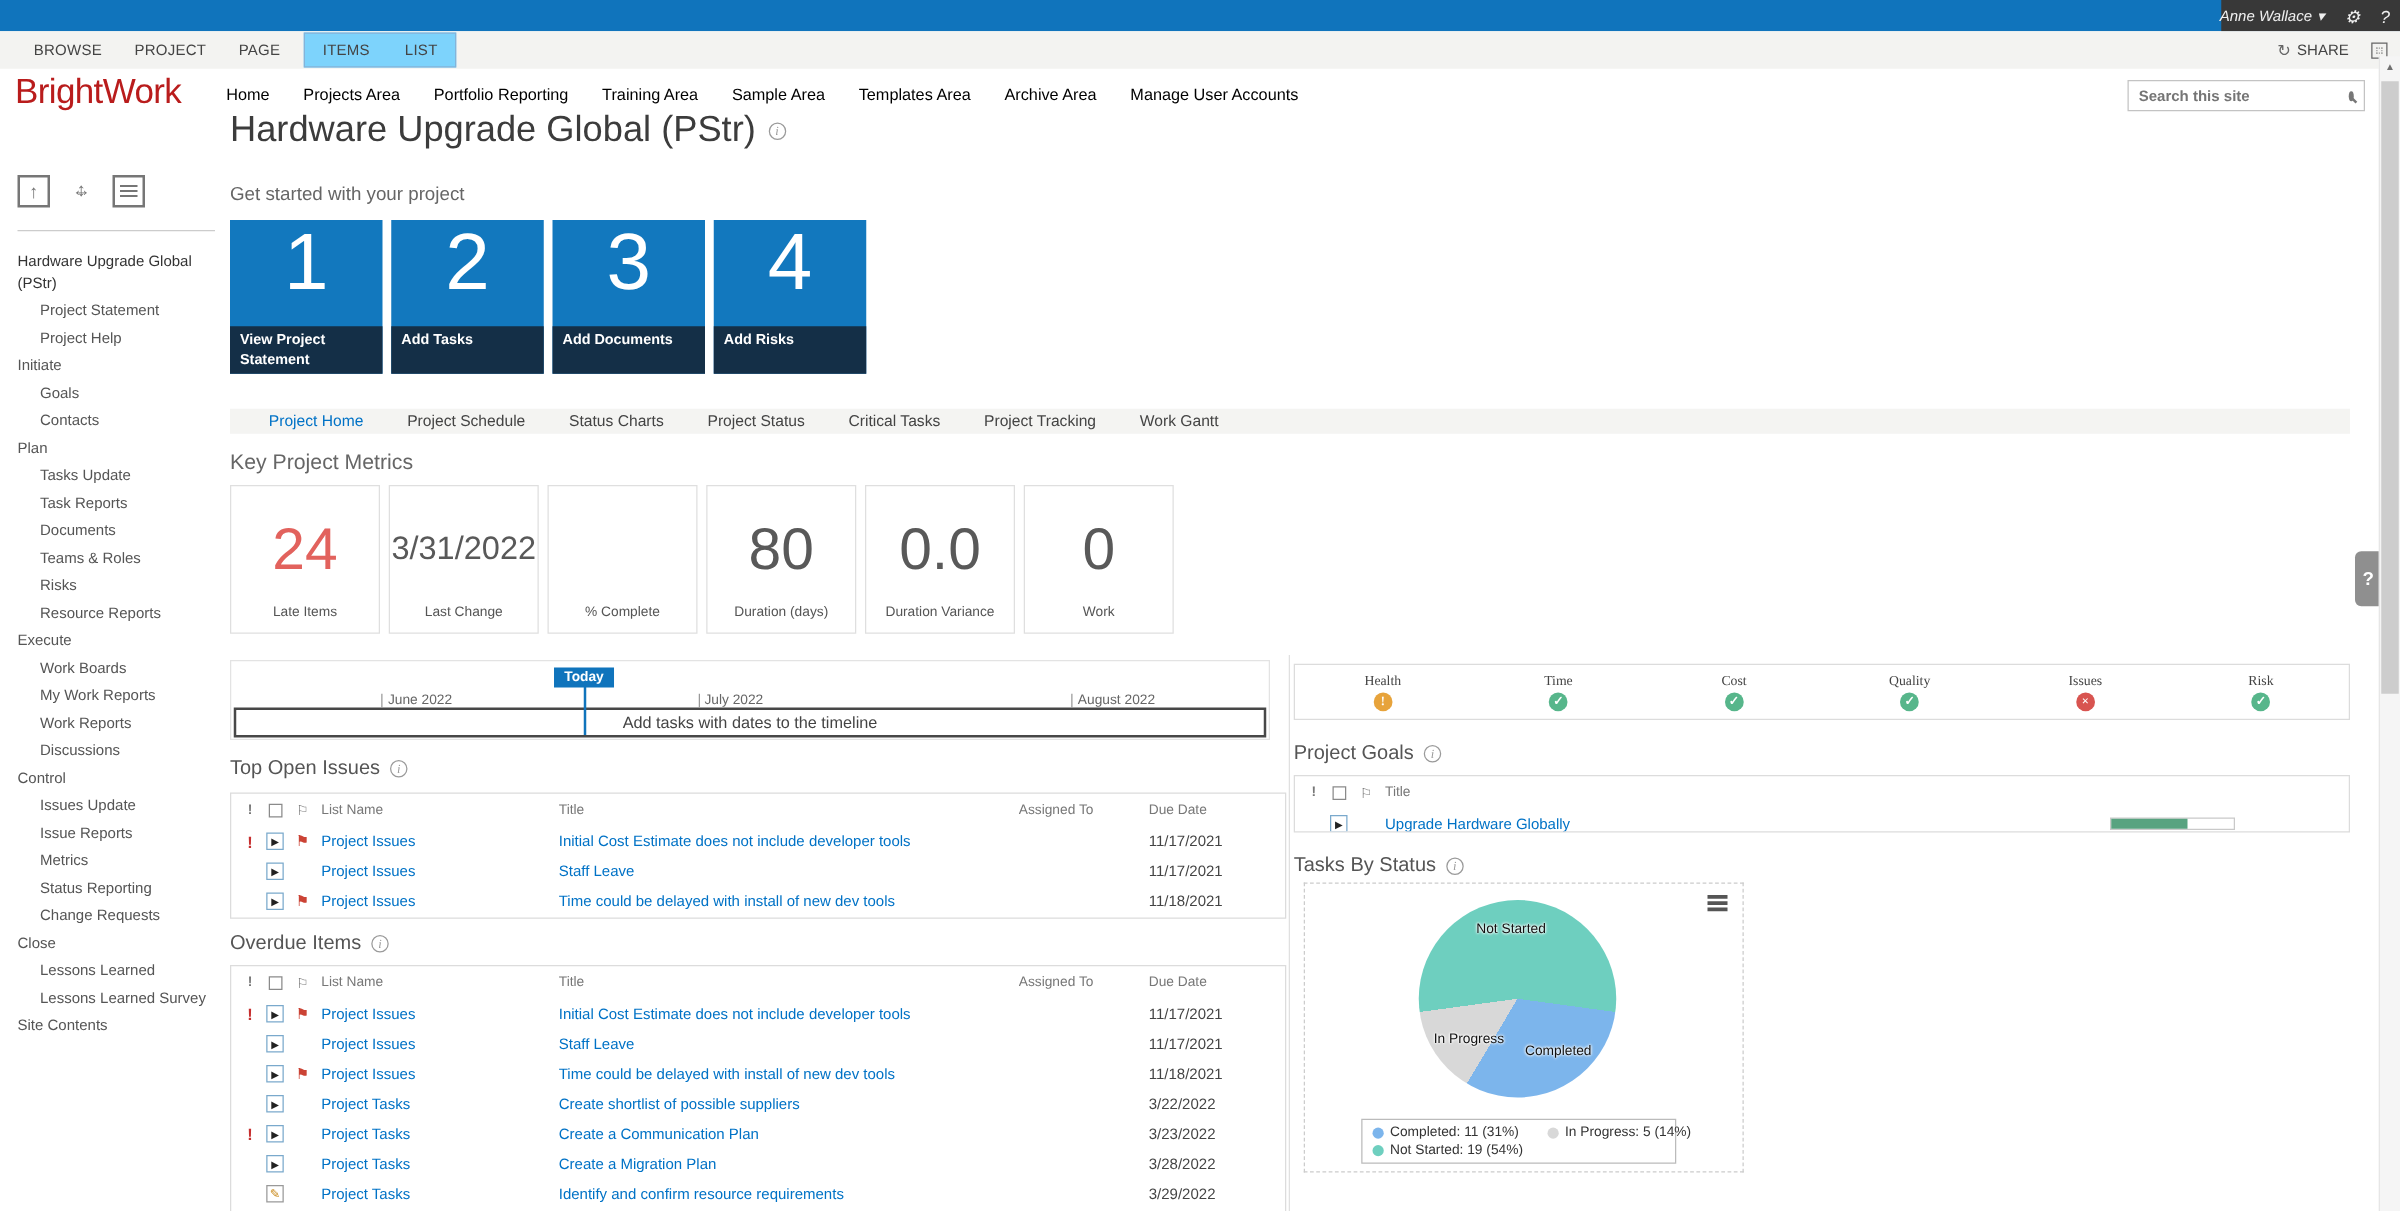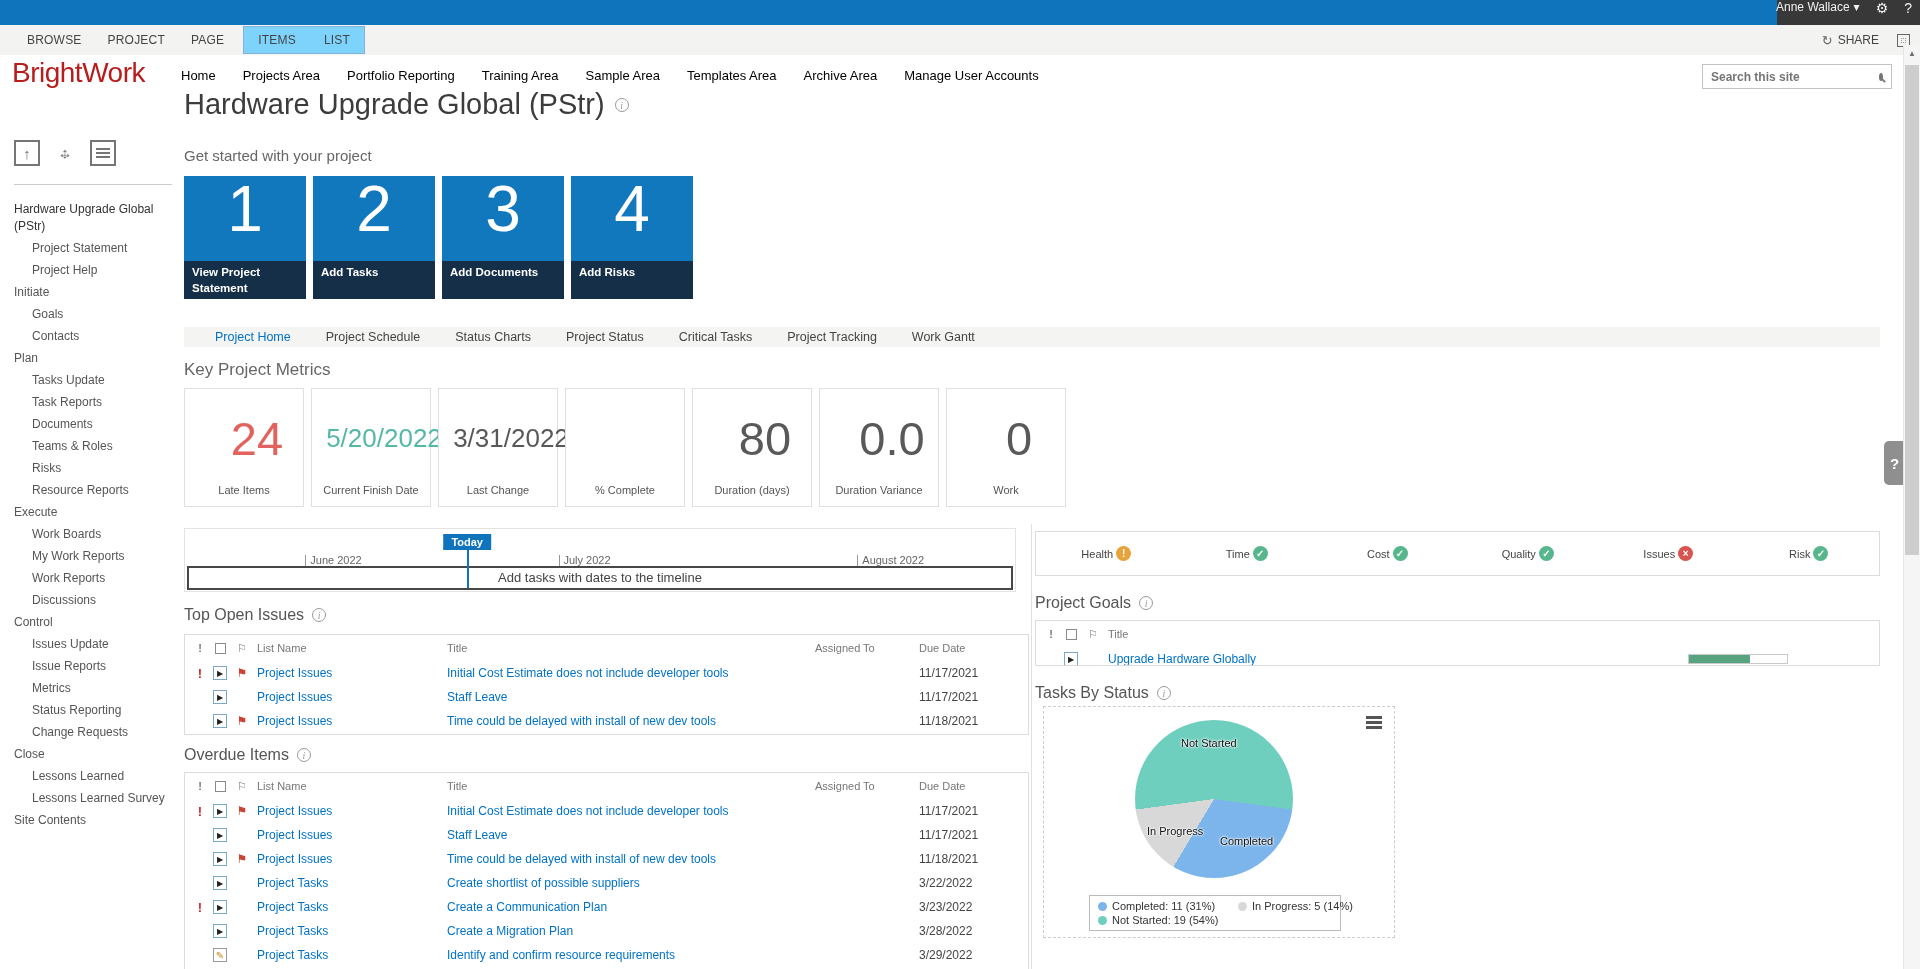--- a/index.html
+++ b/index.html
@@ -2,21 +2,21 @@
 <html><head>
 <meta charset="utf-8">
 <style>
   * { margin:0; padding:0; box-sizing:border-box; }
   html,body { width:1920px; height:969px; overflow:hidden; background:#fff;
     font-family:"Liberation Sans", sans-serif; color:#444; }
 
   
   .suitebar { position:absolute; left:0; top:0; width:1920px; height:25px; background:#1074bc; }
   .suitebar .darkseg { position:absolute; left:1777px; top:0; width:143px; height:25px; background:#383838; }
-  .suite-right { position:absolute; right:8px; top:0; height:26px; display:flex; align-items:flex-start; gap:16px; color:#f0f0f0; font-size:12px; }
+  .suite-right { position:absolute; right:8px; top:0; height:26px; display:flex; align-items:center; gap:16px; color:#f0f0f0; font-size:12px;font-style:italic; }
   .suite-icon { font-size:14px; cursor:default; }
   .suite-user { display:flex; gap:4px; align-items:center; }
 
   
   .ribbon { position:absolute; left:0; top:25px; width:1920px; height:30px; background:#f3f3f1; }
   #ribbon-tabs { position:absolute; left:14px; top:0; height:30px; display:flex; align-items:center; }
   .rtab { font-size:12px; color:#444; padding:6px 13px; letter-spacing:.2px; }
   .rtab-group { display:flex; background:#7dd3fc; border:1px solid #84b3d9; margin-left:6px; height:28px; align-items:center; }
   .rtab-group .rtab { padding:6px 14px; }
   .ribbon-right { position:absolute; right:10px; top:0; height:30px; display:flex; align-items:center; gap:18px; font-size:12px; color:#444; }
@@ -59,35 +59,35 @@
 
   
   #view-tabs { position:absolute; left:184px; top:327px; width:1696px; height:20px; background:#f4f4f2; display:flex; align-items:center; gap:35px; padding-left:31px; font-size:12.5px; }
   #view-tabs span { color:#444; cursor:pointer; white-space:nowrap; }
   #view-tabs span.active { color:#0072c6; }
 
   
   .metrics-head { position:absolute; left:184px; top:360px; font-size:17px; color:#666; font-weight:300; }
   #metric-cards { position:absolute; left:184px; top:388px; display:flex; gap:7px; }
   .mcard { width:120px; height:119px; border:1px solid #dfdfdf; background:#fff; position:relative; }
-  .mcard .val { position:absolute; left:13px; top:14px; width:100%; height:70px; display:flex; align-items:center; justify-content:center; font-size:47px; font-weight:300; }
+  .mcard .val { position:absolute; left:0; top:14px; width:100%; height:70px; display:flex; align-items:center; justify-content:center; font-size:47px; font-weight:300; }
   .mcard .val.small { font-size:26px; }
   .mcard .lbl { position:absolute; left:0; bottom:10px; width:100%; text-align:center; font-size:11px; color:#555; }
 
   
   #timeline { position:absolute; left:184px; top:528px; width:832px; height:64px; border:1px solid #e3e3e3; background:#fff; }
   .tl-month { position:absolute; top:26px; font-size:11px; color:#666; border-left:1px solid #999; padding-left:4px; line-height:11px; }
   .tl-bar { position:absolute; left:2px; right:2px; top:37px; height:24px; border:2px solid #474747; background:#fff; }
   .tl-empty { position:absolute; left:0; top:41px; width:100%; text-align:center; font-size:13px; color:#444; }
   .tl-today-line { position:absolute; top:7px; bottom:3px; width:2px; background:#1074bc; }
   .tl-today { position:absolute; top:5px; transform:translateX(-50%); background:#1074bc; color:#fff; font-size:11px; font-weight:bold; padding:2px 8px; }
 
   
   #health { position:absolute; left:1035px; top:531px; width:845px; height:45px; border:1px solid #dcdcdc; display:flex; background:#fff; }
-  .hcol { flex:1; display:flex; flex-direction:row; align-items:center; justify-content:center; gap:3px; }
+  .hcol { flex:1; display:flex; flex-direction:column; align-items:center; justify-content:center; gap:3px;font-family:Liberation Serif, serif; }
   .hcol .hlbl { font-size:11px; color:#444; }
   .hdot { width:15px; height:15px; border-radius:50%; color:#fff; font-size:10px; font-weight:bold; text-align:center; line-height:15px; }
   .hdot.ok { background:#57b68b; }
   .hdot.warning { background:#e7a33b; }
   .hdot.error { background:#d85450; }
 
   
   .sec-head { position:absolute; font-size:16px; color:#555; font-weight:300; display:flex; align-items:center; gap:8px; }
   .list-box { position:absolute; border:1px solid #dcdcdc; background:#fff; overflow:hidden; }
   .lrow { position:relative; height:24px; }
@@ -258,24 +258,20 @@
     <span>Work Gantt</span>
   </div>
 
 <div class="metrics-head">Key Project Metrics</div>
 <div id="metric-cards">
     <div class="mcard">
       <div class="val" style="color: rgb(226, 98, 93);">24</div>
       <div class="lbl">Late Items</div>
     </div>
     <div class="mcard">
-      <div class="val small" style="color: rgb(85, 184, 166);">5/20/2022</div>
-      <div class="lbl">Current Finish Date</div>
-    </div>
-    <div class="mcard">
       <div class="val small" style="color: rgb(89, 89, 89);">3/31/2022</div>
       <div class="lbl">Last Change</div>
     </div>
     <div class="mcard">
       <div class="lbl">% Complete</div>
     </div>
     <div class="mcard">
       <div class="val" style="color: rgb(89, 89, 89);">80</div>
       <div class="lbl">Duration (days)</div>
     </div>

